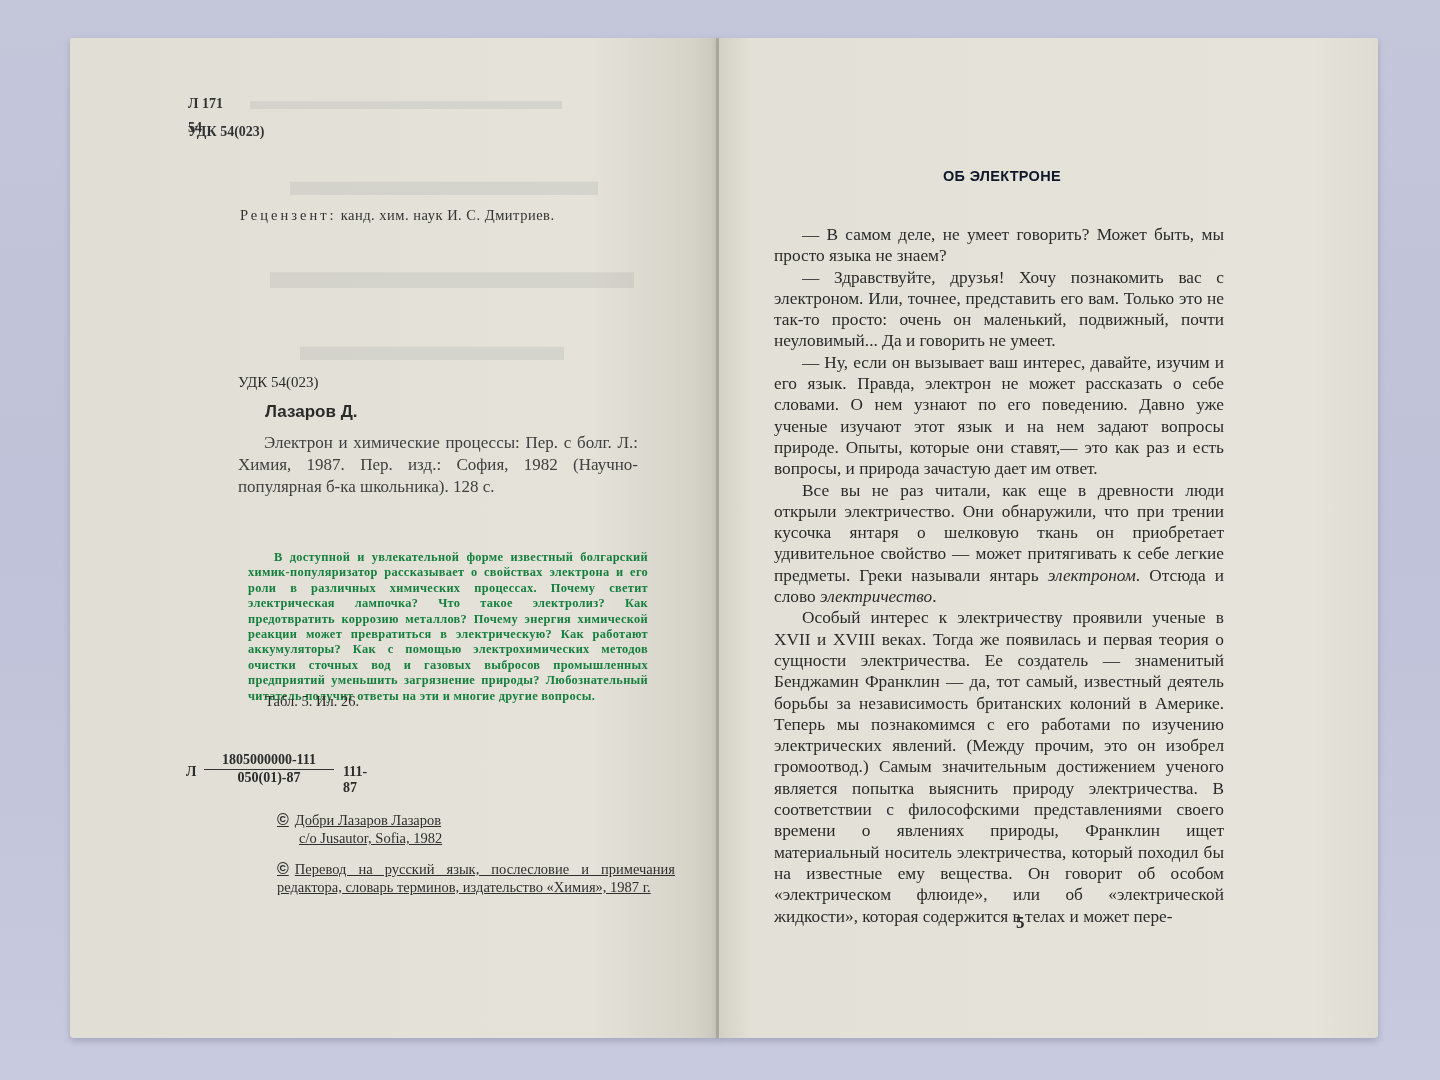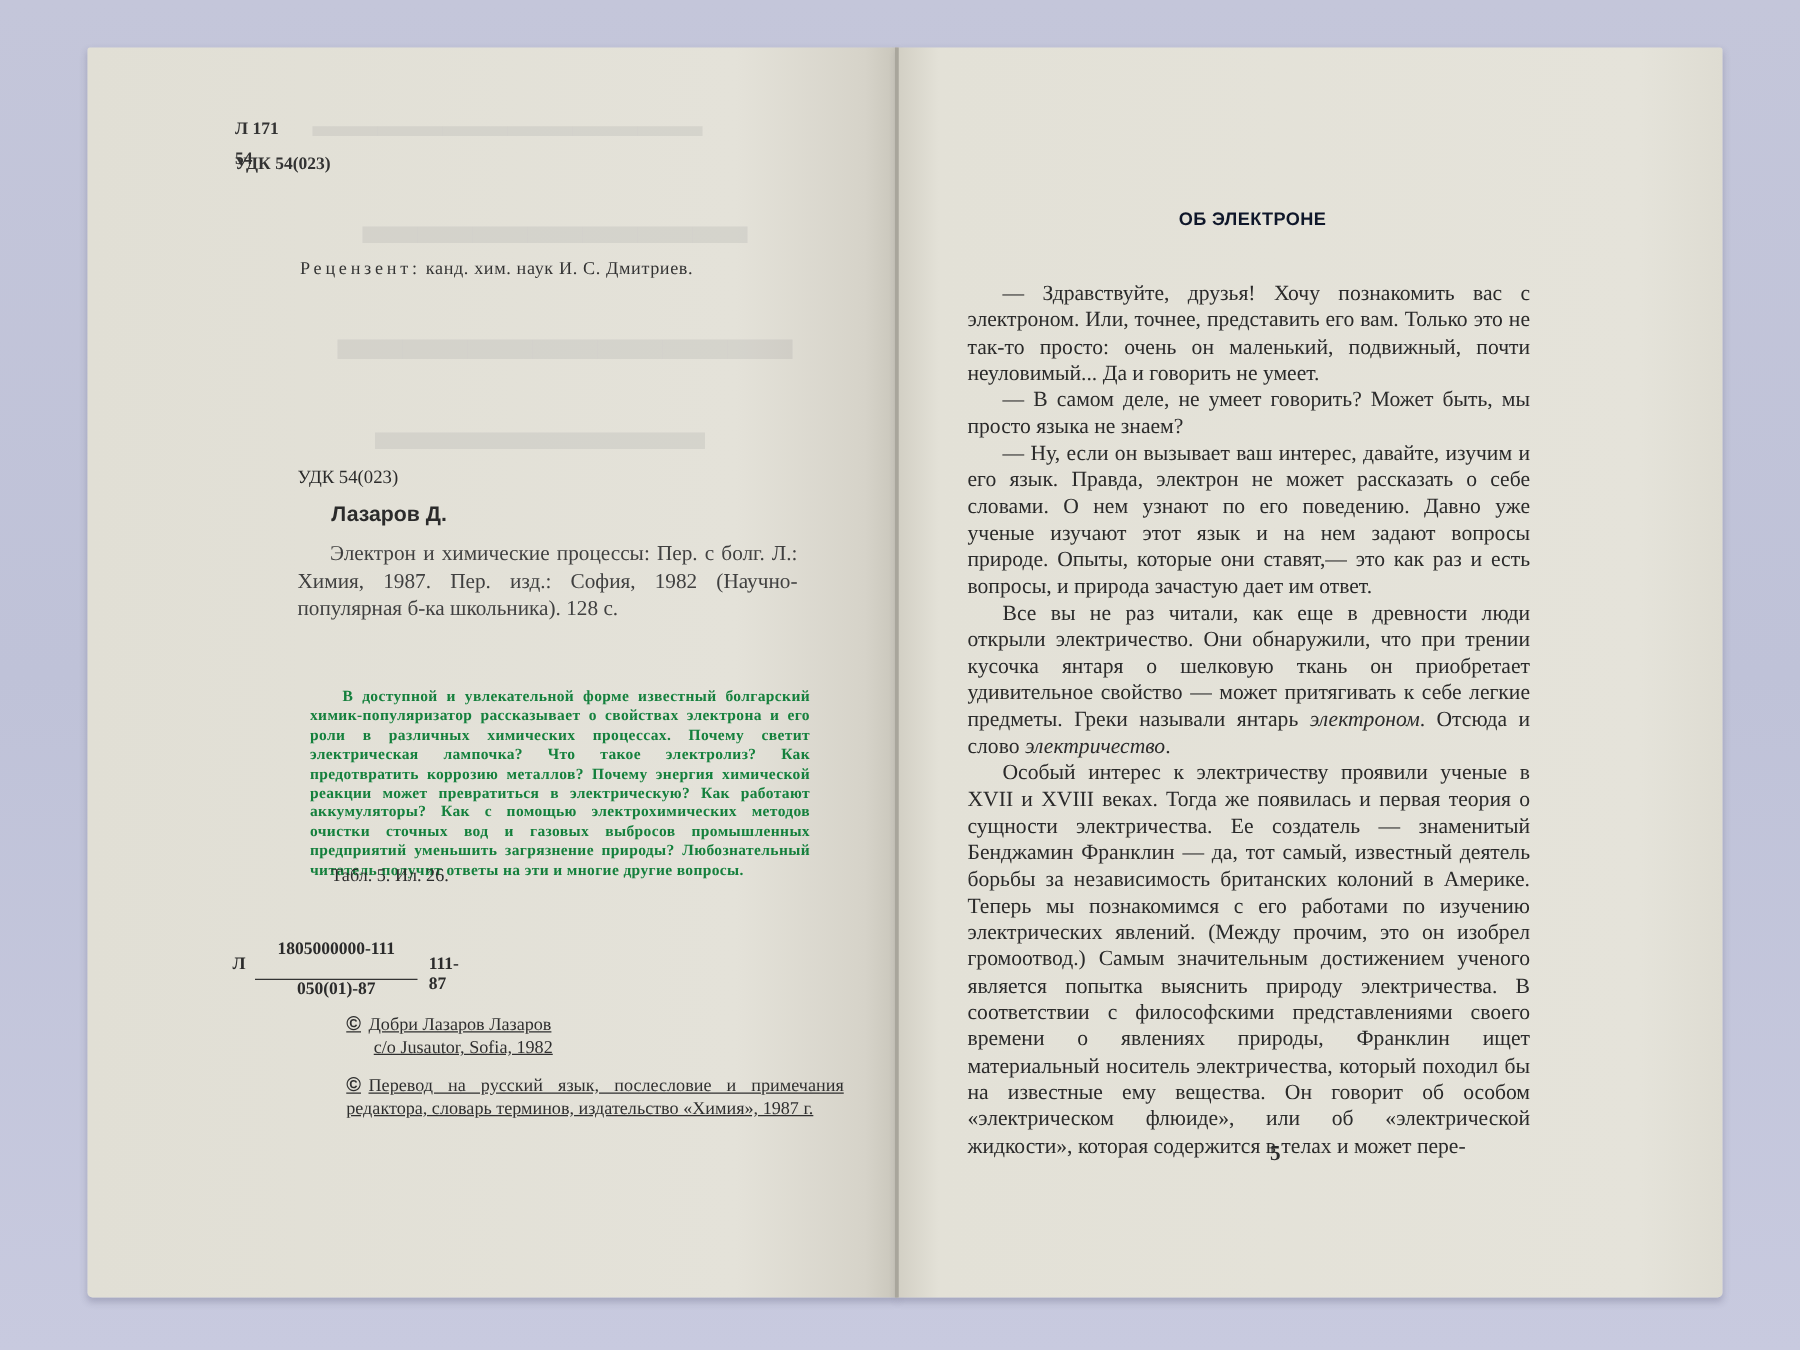--- a/index.html
+++ b/index.html
@@ -38,21 +38,21 @@
   .reviewer .sp { letter-spacing:3px; }
   .udk2 { position:absolute; left:238px; top:374px; font-size:15px; color:#2b2b2b; }
   .author { position:absolute; left:265px; top:402px; font-family:"Liberation Sans",sans-serif; font-weight:bold; font-size:17px; color:#2b2b2b; }
   .biblio { position:absolute; left:238px; top:432px; width:400px; font-size:17px; line-height:22px; color:#404040; text-align:justify; text-indent:26px; }
   .abstract { position:absolute; left:248px; top:550px; width:400px; font-size:12.4px; line-height:15.4px; color:#15803d; text-align:justify; text-indent:26px; letter-spacing:0.3px; font-weight:bold; }
   .abstract p { margin:0; text-indent:26px; }
   .tabl { position:absolute; left:265px; top:693px; font-size:14.5px; color:#2b2b2b; }
   .code { position:absolute; left:186px; top:752px; font-size:14px; color:#2b2b2b; font-weight:bold; }
   .code .L { position:absolute; left:0; top:12px; }
   .code .frac { position:absolute; left:18px; top:0; width:130px; text-align:center; }
-  .code .num { border-bottom:1px solid #333; padding-bottom:15px; }
+  .code .num { border-bottom:1px solid #333; padding-bottom:1px; }
   .code .right { position:absolute; left:157px; top:12px; }
   .copy { position:absolute; left:277px; font-size:14.5px; line-height:18px; color:#2f2f2f;text-decoration:underline; }
   .copy .c { font-family:"Liberation Sans",sans-serif; font-weight:bold; font-size:16px; margin-right:6px; }
   .copy1 { top:811px; }
   .copy2 { top:860px; width:398px; text-align:justify; }
   .copy .indent { display:block; padding-left:22px; }
 
   
   .heading { position:absolute; left:943px; top:168px; font-family:"Liberation Sans",sans-serif; font-weight:bold; font-size:14.5px; color:#0f172a; letter-spacing:0.3px; }
   .body-text { position:absolute; left:774px; top:224px; width:450px; font-size:17.3px; line-height:21.3px; color:#2a2a2a; text-align:justify; }
@@ -103,20 +103,20 @@
   <span class="c">©</span><span>Добри Лазаров Лазаров</span>
   <span class="indent">c/o Jusautor, Sofia, 1982</span>
 </div>
 <div class="copy copy2">
   <span class="c">©</span><span>Перевод на русский язык, послесловие и примечания редактора, словарь терминов, издательство «Химия», 1987 г.</span>
 </div>
 
 <div class="heading">ОБ ЭЛЕКТРОНЕ</div>
 
 <div class="body-text">
+  <p>— В самом деле, не умеет говорить? Может быть, мы просто языка не знаем?</p>
   <p>— Здравствуйте, друзья! Хочу познакомить вас с электроном. Или, точнее, представить его вам. Только это не так-то просто: очень он маленький, подвижный, почти неуловимый... Да и говорить не умеет.</p>
-  <p>— В самом деле, не умеет говорить? Может быть, мы просто языка не знаем?</p>
   <p>— Ну, если он вызывает ваш интерес, давайте, изучим и его язык. Правда, электрон не может рассказать о себе словами. О нем узнают по его поведению. Давно уже ученые изучают этот язык и на нем задают вопросы природе. Опыты, которые они ставят,— это как раз и есть вопросы, и природа зачастую дает им ответ.</p>
   <p><span>Все вы не раз читали, как еще в древности люди открыли электричество. Они обнаружили, что при трении кусочка янтаря о шелковую ткань он приобретает удивительное свойство — может притягивать к себе легкие предметы. Греки называли янтарь </span><em>электроном</em><span>. Отсюда и слово </span><em>электричество</em><span>.</span></p>
   <p>Особый интерес к электричеству проявили ученые в XVII и XVIII веках. Тогда же появилась и первая теория о сущности электричества. Ее создатель — знаменитый Бенджамин Франклин — да, тот самый, известный деятель борьбы за независимость британских колоний в Америке. Теперь мы познакомимся с его работами по изучению электрических явлений. (Между прочим, это он изобрел громоотвод.) Самым значительным достижением ученого является попытка выяснить природу электричества. В соответствии с философскими представлениями своего времени о явлениях природы, Франклин ищет материальный носитель электричества, который походил бы на известные ему вещества. Он говорит об особом «электрическом флюиде», или об «электрической жидкости», которая содержится в телах и может пере-</p>
 </div>
 
 <div class="page-num">5</div>
 
 </body></html>

